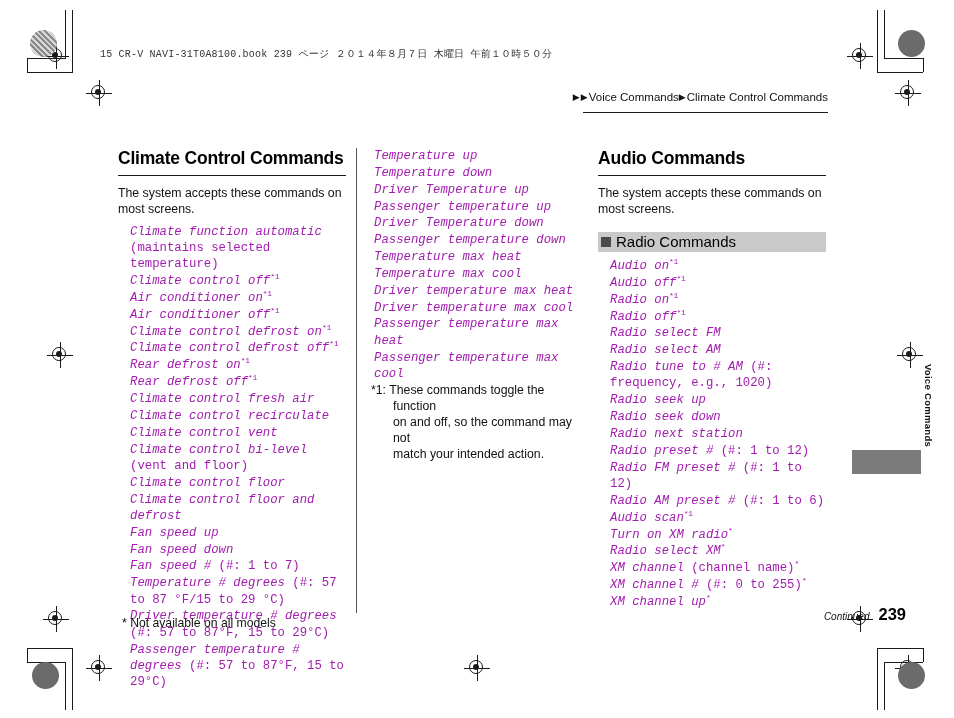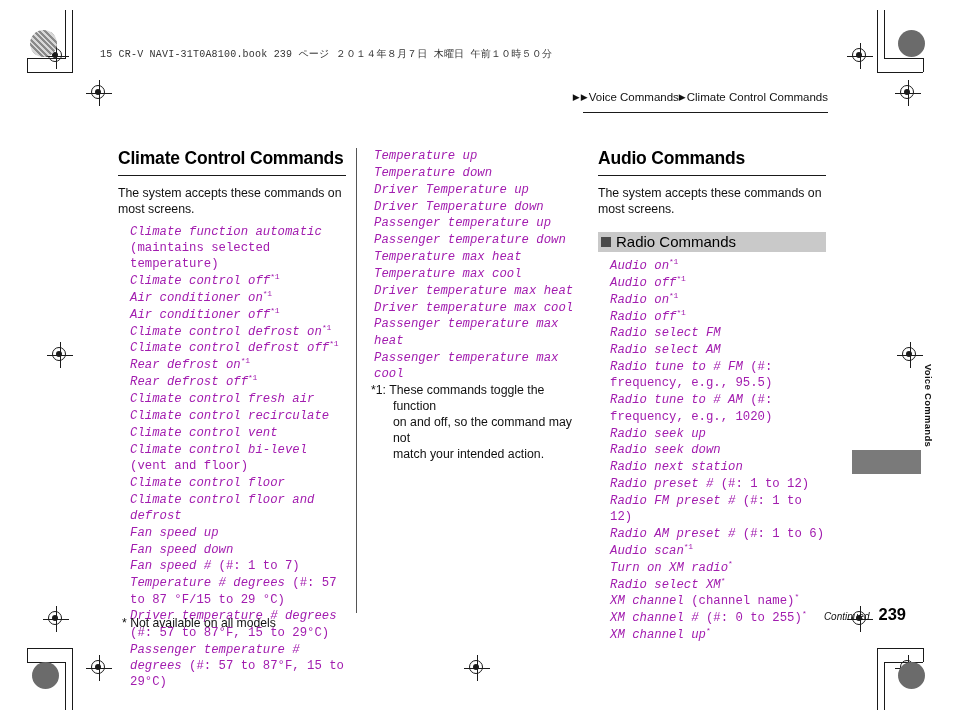--- a/index.html
+++ b/index.html
@@ -405,22 +405,22 @@
       <li><span class="cmd">Driver temperature # degrees</span><span class="note"> (#: 57 to 87°F, 15 to 29°C)</span></li>
       <li><span class="cmd">Passenger temperature # degrees</span><span class="note"> (#: 57 to 87°F, 15 to 29°C)</span></li>
     </ul>
 </div>
 
 <div class="col col-2">
   <ul class="cmd-list">
       <li><span class="cmd">Temperature up</span></li>
       <li><span class="cmd">Temperature down</span></li>
       <li><span class="cmd">Driver Temperature up</span></li>
+      <li><span class="cmd">Passenger temperature up</span></li>
       <li><span class="cmd">Driver Temperature down</span></li>
-      <li><span class="cmd">Passenger temperature up</span></li>
       <li><span class="cmd">Passenger temperature down</span></li>
       <li><span class="cmd">Temperature max heat</span></li>
       <li><span class="cmd">Temperature max cool</span></li>
       <li><span class="cmd">Driver temperature max heat</span></li>
       <li><span class="cmd">Driver temperature max cool</span></li>
       <li><span class="cmd">Passenger temperature max heat</span></li>
       <li><span class="cmd">Passenger temperature max cool</span></li>
     </ul>
   <div class="footnote">
     <span class="fn-body"><span>*1:</span> <span>These commands toggle the function</span></span>
@@ -437,21 +437,20 @@
     <span class="sq"></span>
     <span class="label">Radio Commands</span>
   </div>
   <ul class="cmd-list">
       <li><span class="cmd">Audio on</span><sup class="mark">*1</sup></li>
       <li><span class="cmd">Audio off</span><sup class="mark">*1</sup></li>
       <li><span class="cmd">Radio on</span><sup class="mark">*1</sup></li>
       <li><span class="cmd">Radio off</span><sup class="mark">*1</sup></li>
       <li><span class="cmd">Radio select FM</span></li>
       <li><span class="cmd">Radio select AM</span></li>
-      <li><span class="cmd">Radio tune to # FM</span><span class="note"> (#: frequency, e.g., 95.5)</span></li>
       <li><span class="cmd">Radio tune to # AM</span><span class="note"> (#: frequency, e.g., 1020)</span></li>
       <li><span class="cmd">Radio seek up</span></li>
       <li><span class="cmd">Radio seek down</span></li>
       <li><span class="cmd">Radio next station</span></li>
       <li><span class="cmd">Radio preset #</span><span class="note"> (#: 1 to 12)</span></li>
       <li><span class="cmd">Radio FM preset #</span><span class="note"> (#: 1 to 12)</span></li>
       <li><span class="cmd">Radio AM preset #</span><span class="note"> (#: 1 to 6)</span></li>
       <li><span class="cmd">Audio scan</span><sup class="mark">*1</sup></li>
       <li><span class="cmd">Turn on XM radio</span><sup class="mark">*</sup></li>
       <li><span class="cmd">Radio select XM</span><sup class="mark">*</sup></li>

